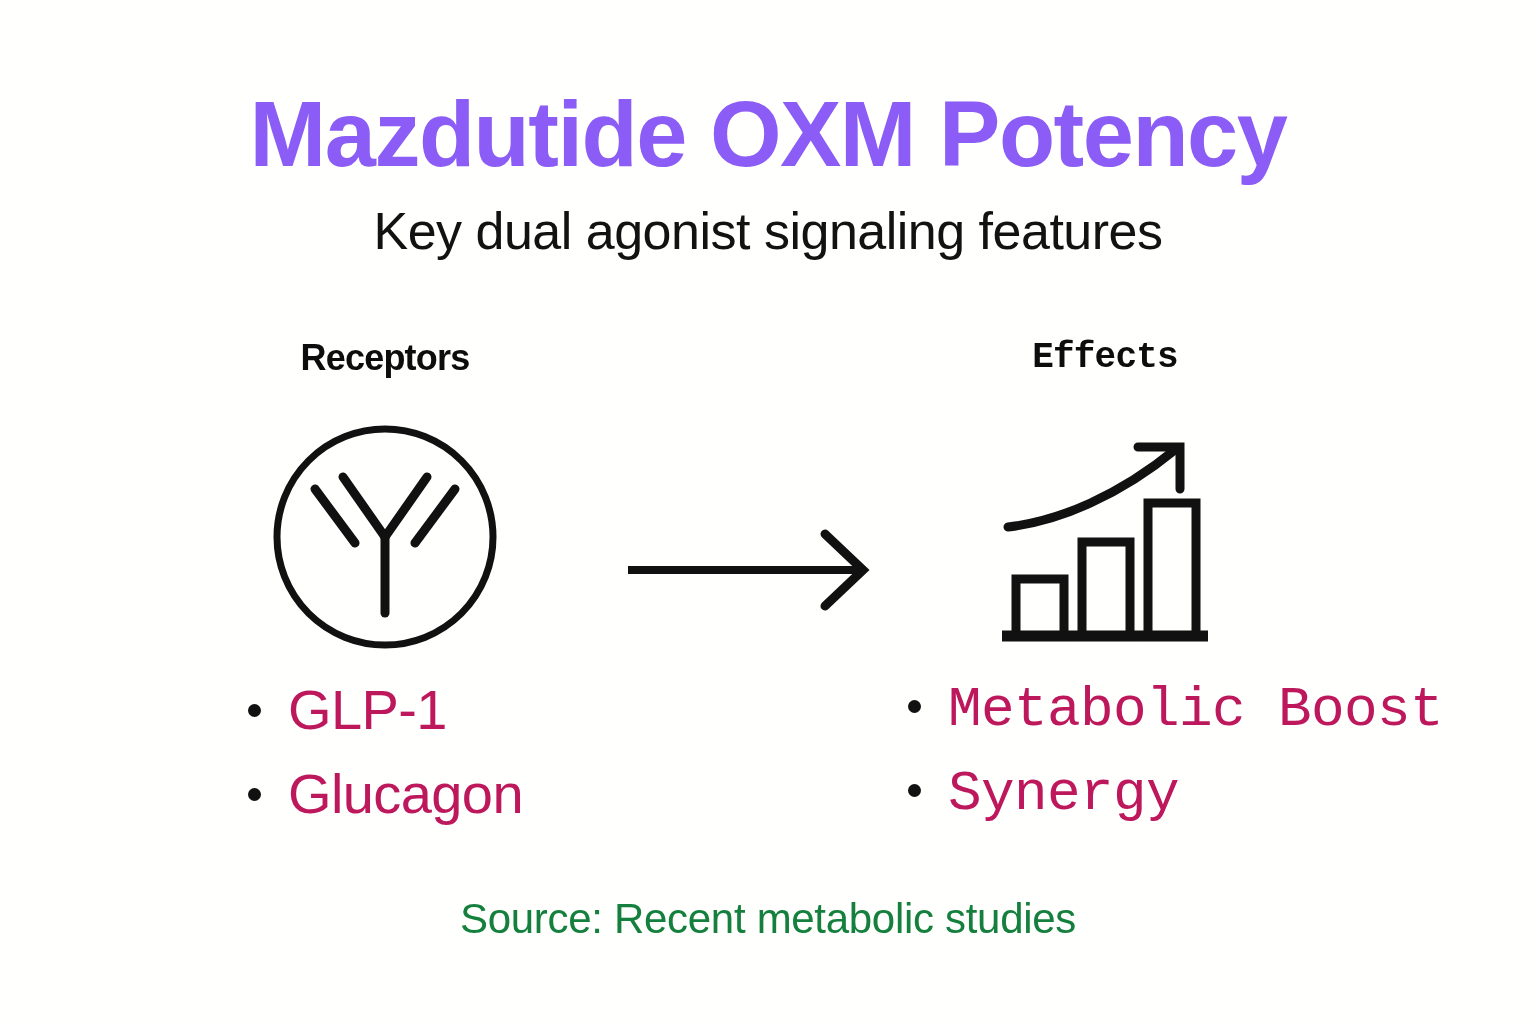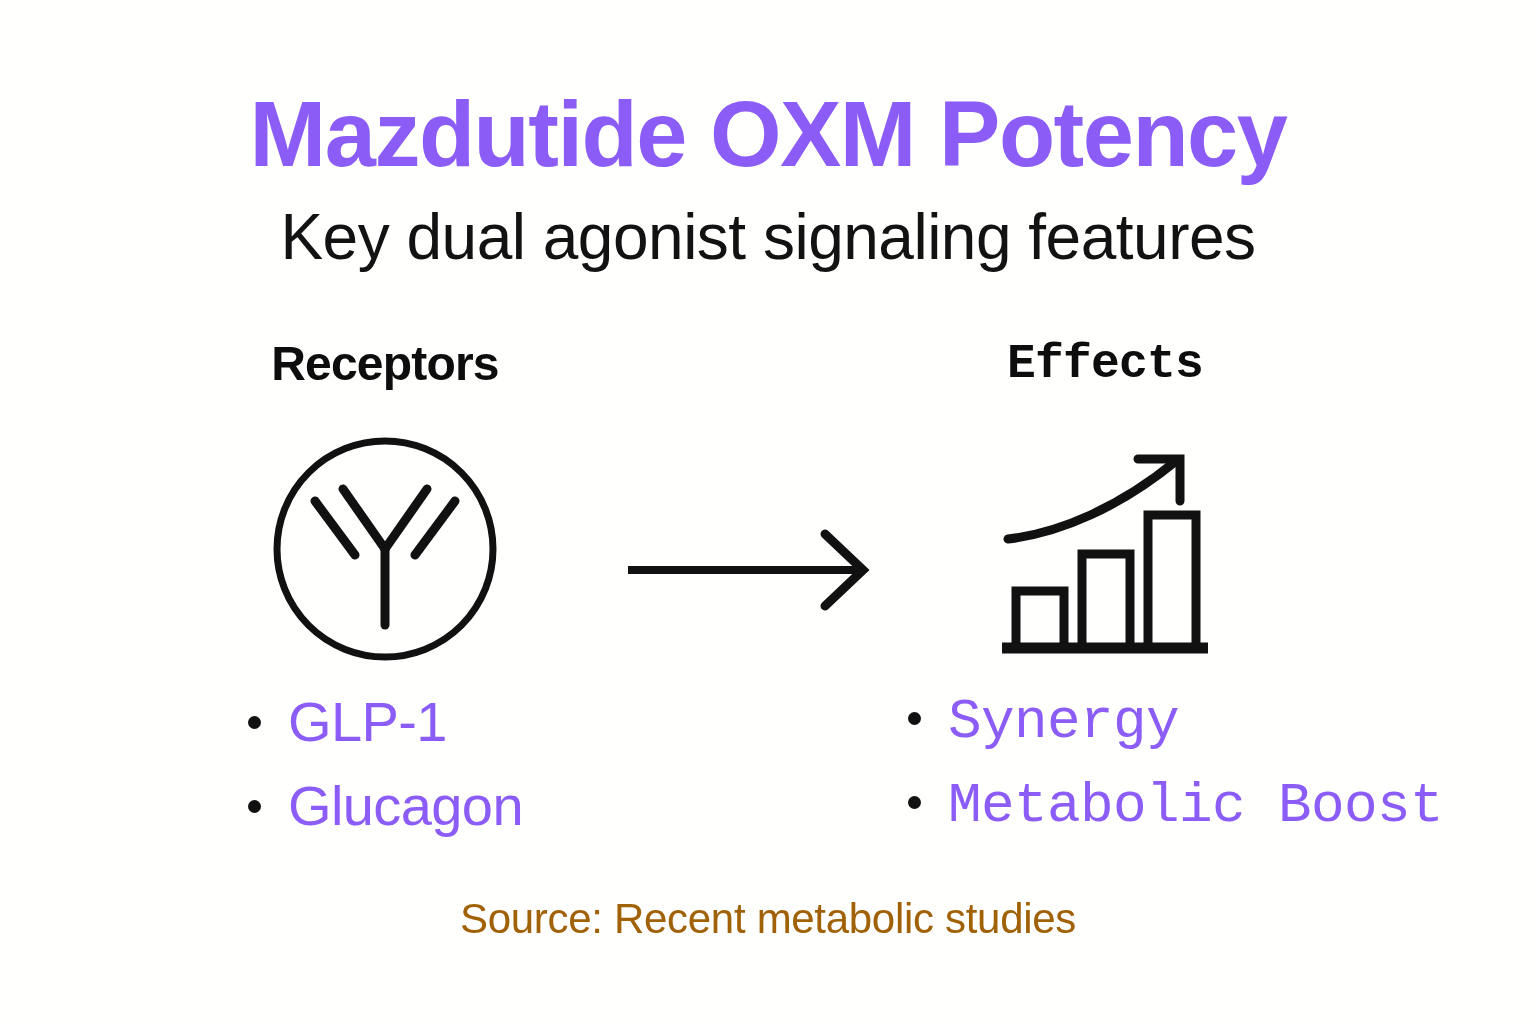--- a/index.html
+++ b/index.html
@@ -34,39 +34,39 @@
     line-height: 1.0;
     color: #8b5cf6;
     white-space: nowrap;
   }
   .subtitle {
     position: absolute;
     left: 0;
     top: 205px;
     width: 1536px;
     text-align: center;
-    font-size: 64px;
+    font-size: 52px;
     font-weight: 400;
     letter-spacing: -0.5px;
     line-height: 1.0;
     color: #121212;
     white-space: nowrap;
   }
 
   
   .column {
     position: absolute;
     top: 340px;
     width: 470px;
   }
   .column.left  { left: 150px; }
   .column.right { left: 870px; font-family: Liberation Mono, monospace; }
 
   .col-heading {
-    font-size: 48px;
+    font-size: 36px;
     font-weight: 700;
     letter-spacing: -0.8px;
     line-height: 1.0;
     color: #0d0d0d;
     text-align: center;
     white-space: nowrap;
   }
 
   .icon-wrap {
     margin-top: 46px;
@@ -97,21 +97,21 @@
     flex: 0 0 auto;
     position: relative;
     top: -12px;
     margin-right: 27px;
   }
   .bullet-text {
     font-size: 56px;
     font-weight: 400;
     letter-spacing: -0.6px;
     line-height: 1.0;
-    color: #8b5cf6;
+    color: #be185d;
   }
 
   .column.left .bullets  { padding-left: 98px; }
   .column.right .bullets { padding-left: 38px; }
 
   
   .flow-arrow {
     position: absolute;
     left: 620px;
     top: 520px;
@@ -123,21 +123,21 @@
   .source {
     position: absolute;
     left: 0;
     top: 898px;
     width: 1536px;
     text-align: center;
     font-size: 42px;
     font-weight: 400;
     letter-spacing: -0.3px;
     line-height: 1.0;
-    color: #a16207;
+    color: #15803d;
     white-space: nowrap;
   }
 </style>
 </head>
 <body>
 
 <div class="slide">
 
   <div class="title">Mazdutide OXM Potency</div>
 
@@ -195,24 +195,24 @@
 
         <path d="M 8 98 C 60 92 120 66 176 20" fill="none" stroke="#111111" stroke-width="9" stroke-linecap="round"></path>
 
         <polyline points="138,18 180,18 180,60" fill="none" stroke="#111111" stroke-width="9" stroke-linecap="round" stroke-linejoin="miter"></polyline>
       </svg>
     </div>
 
     <ul class="bullets">
       <li class="bullet-row">
         <span class="bullet-dot"></span>
+        <span class="bullet-text">Metabolic Boost</span>
+      </li>
+      <li class="bullet-row">
+        <span class="bullet-dot"></span>
         <span class="bullet-text">Synergy</span>
-      </li>
-      <li class="bullet-row">
-        <span class="bullet-dot"></span>
-        <span class="bullet-text">Metabolic Boost</span>
       </li>
     </ul>
   </div>
 
   <div class="source">Source: Recent metabolic studies</div>
 
 </div>
 
 </body></html>

